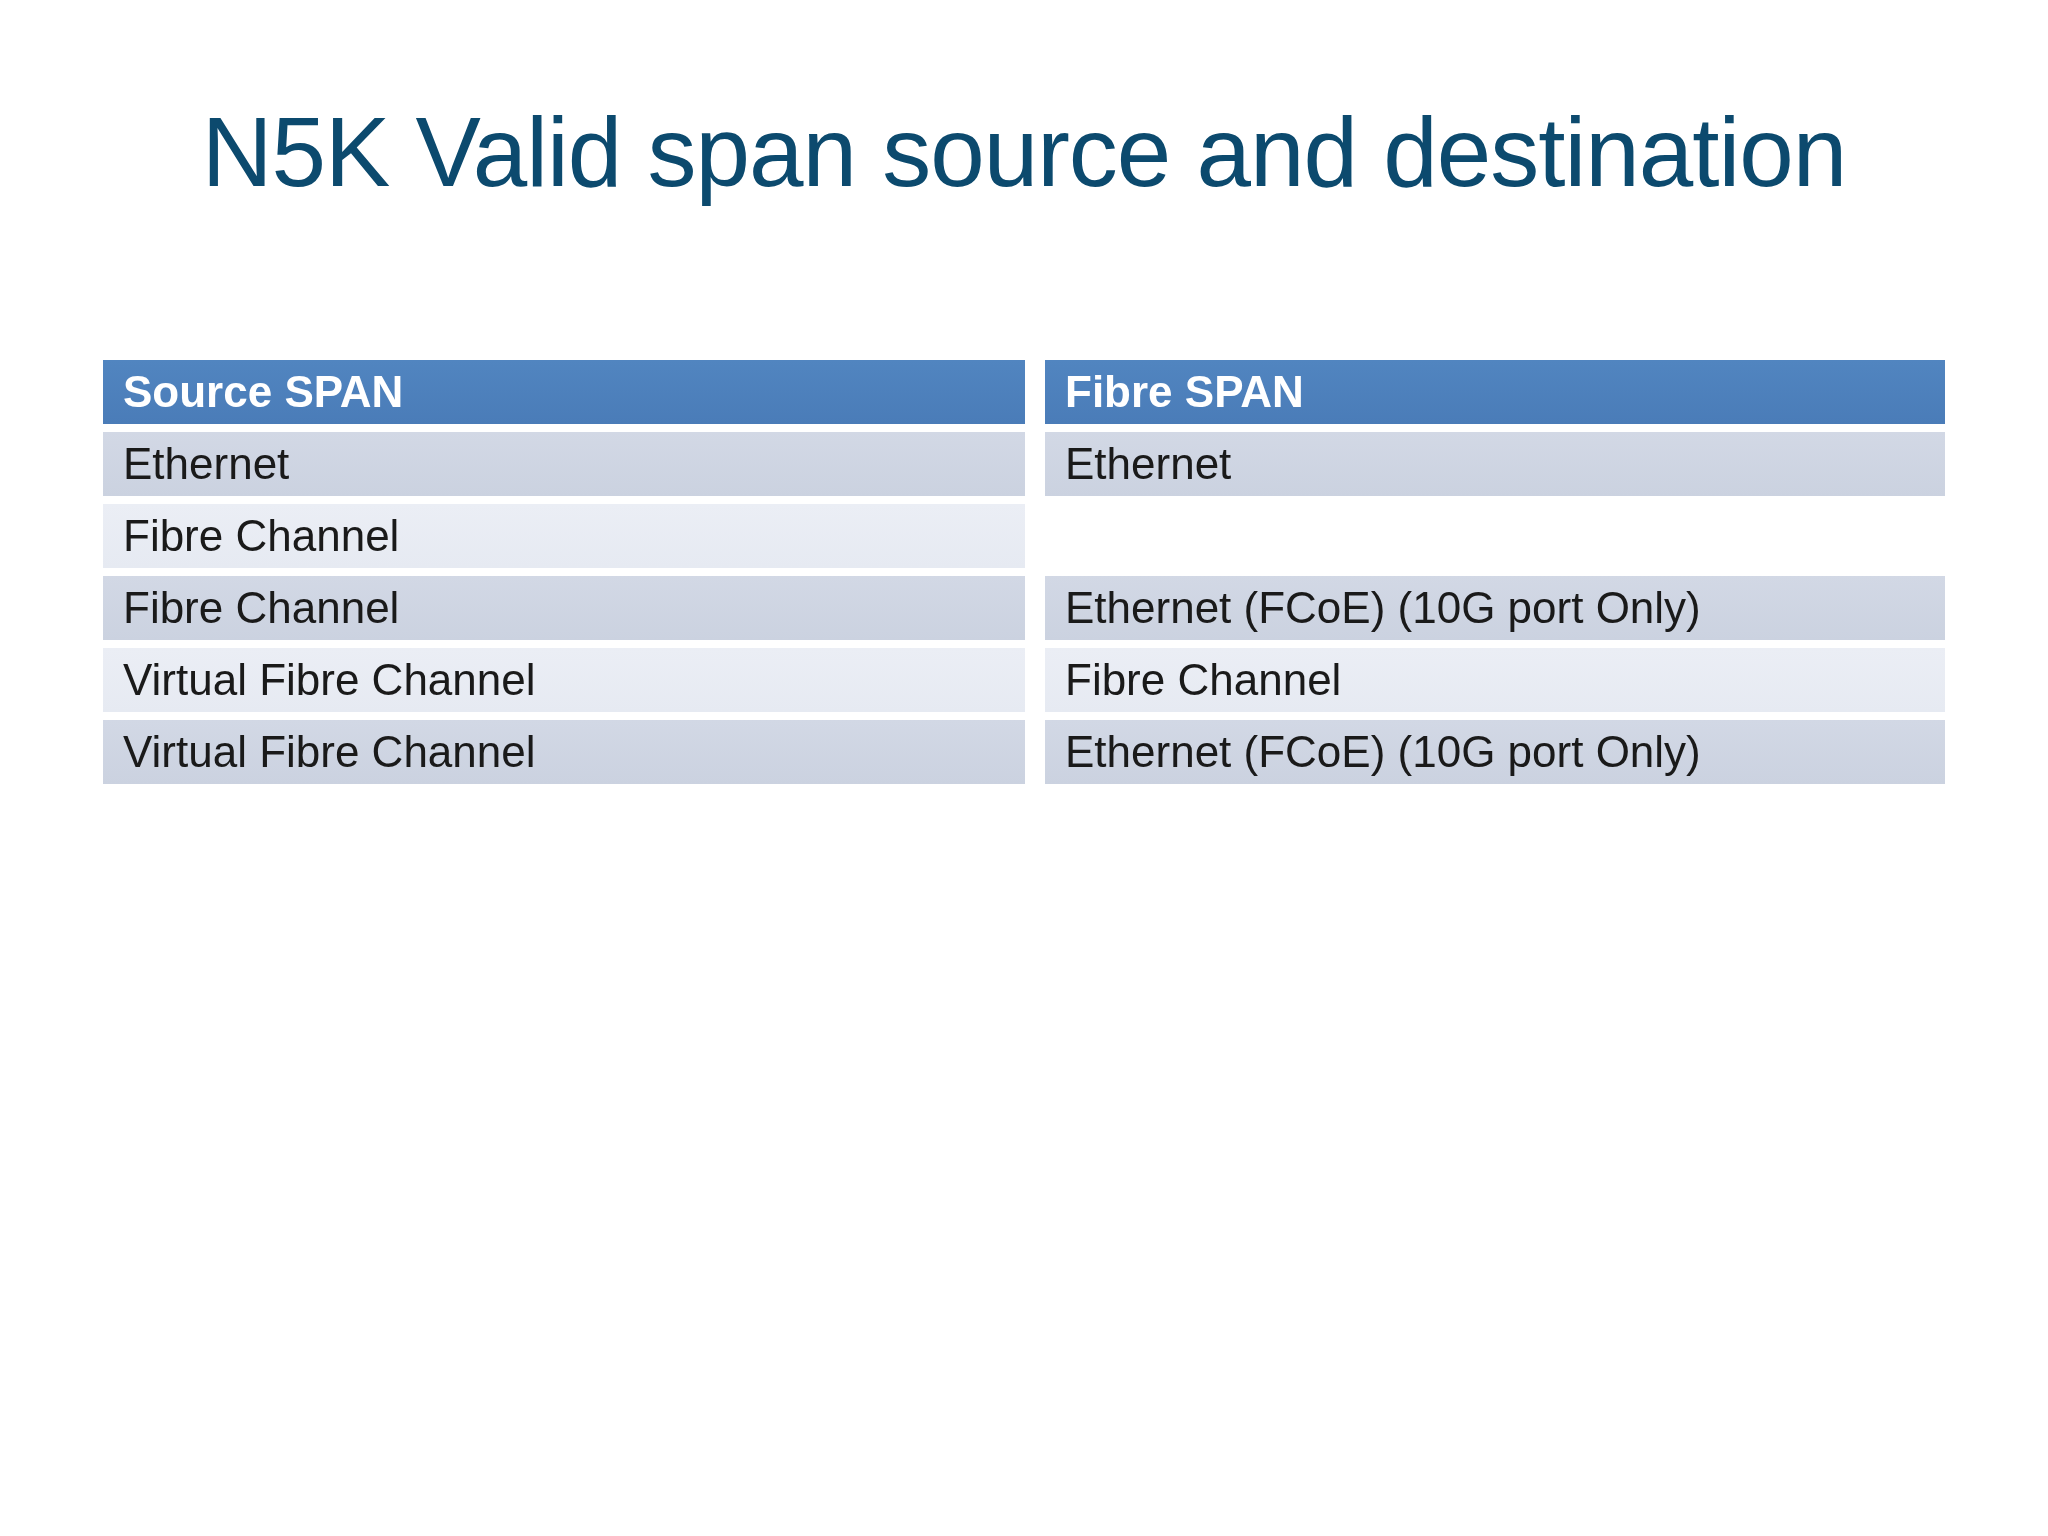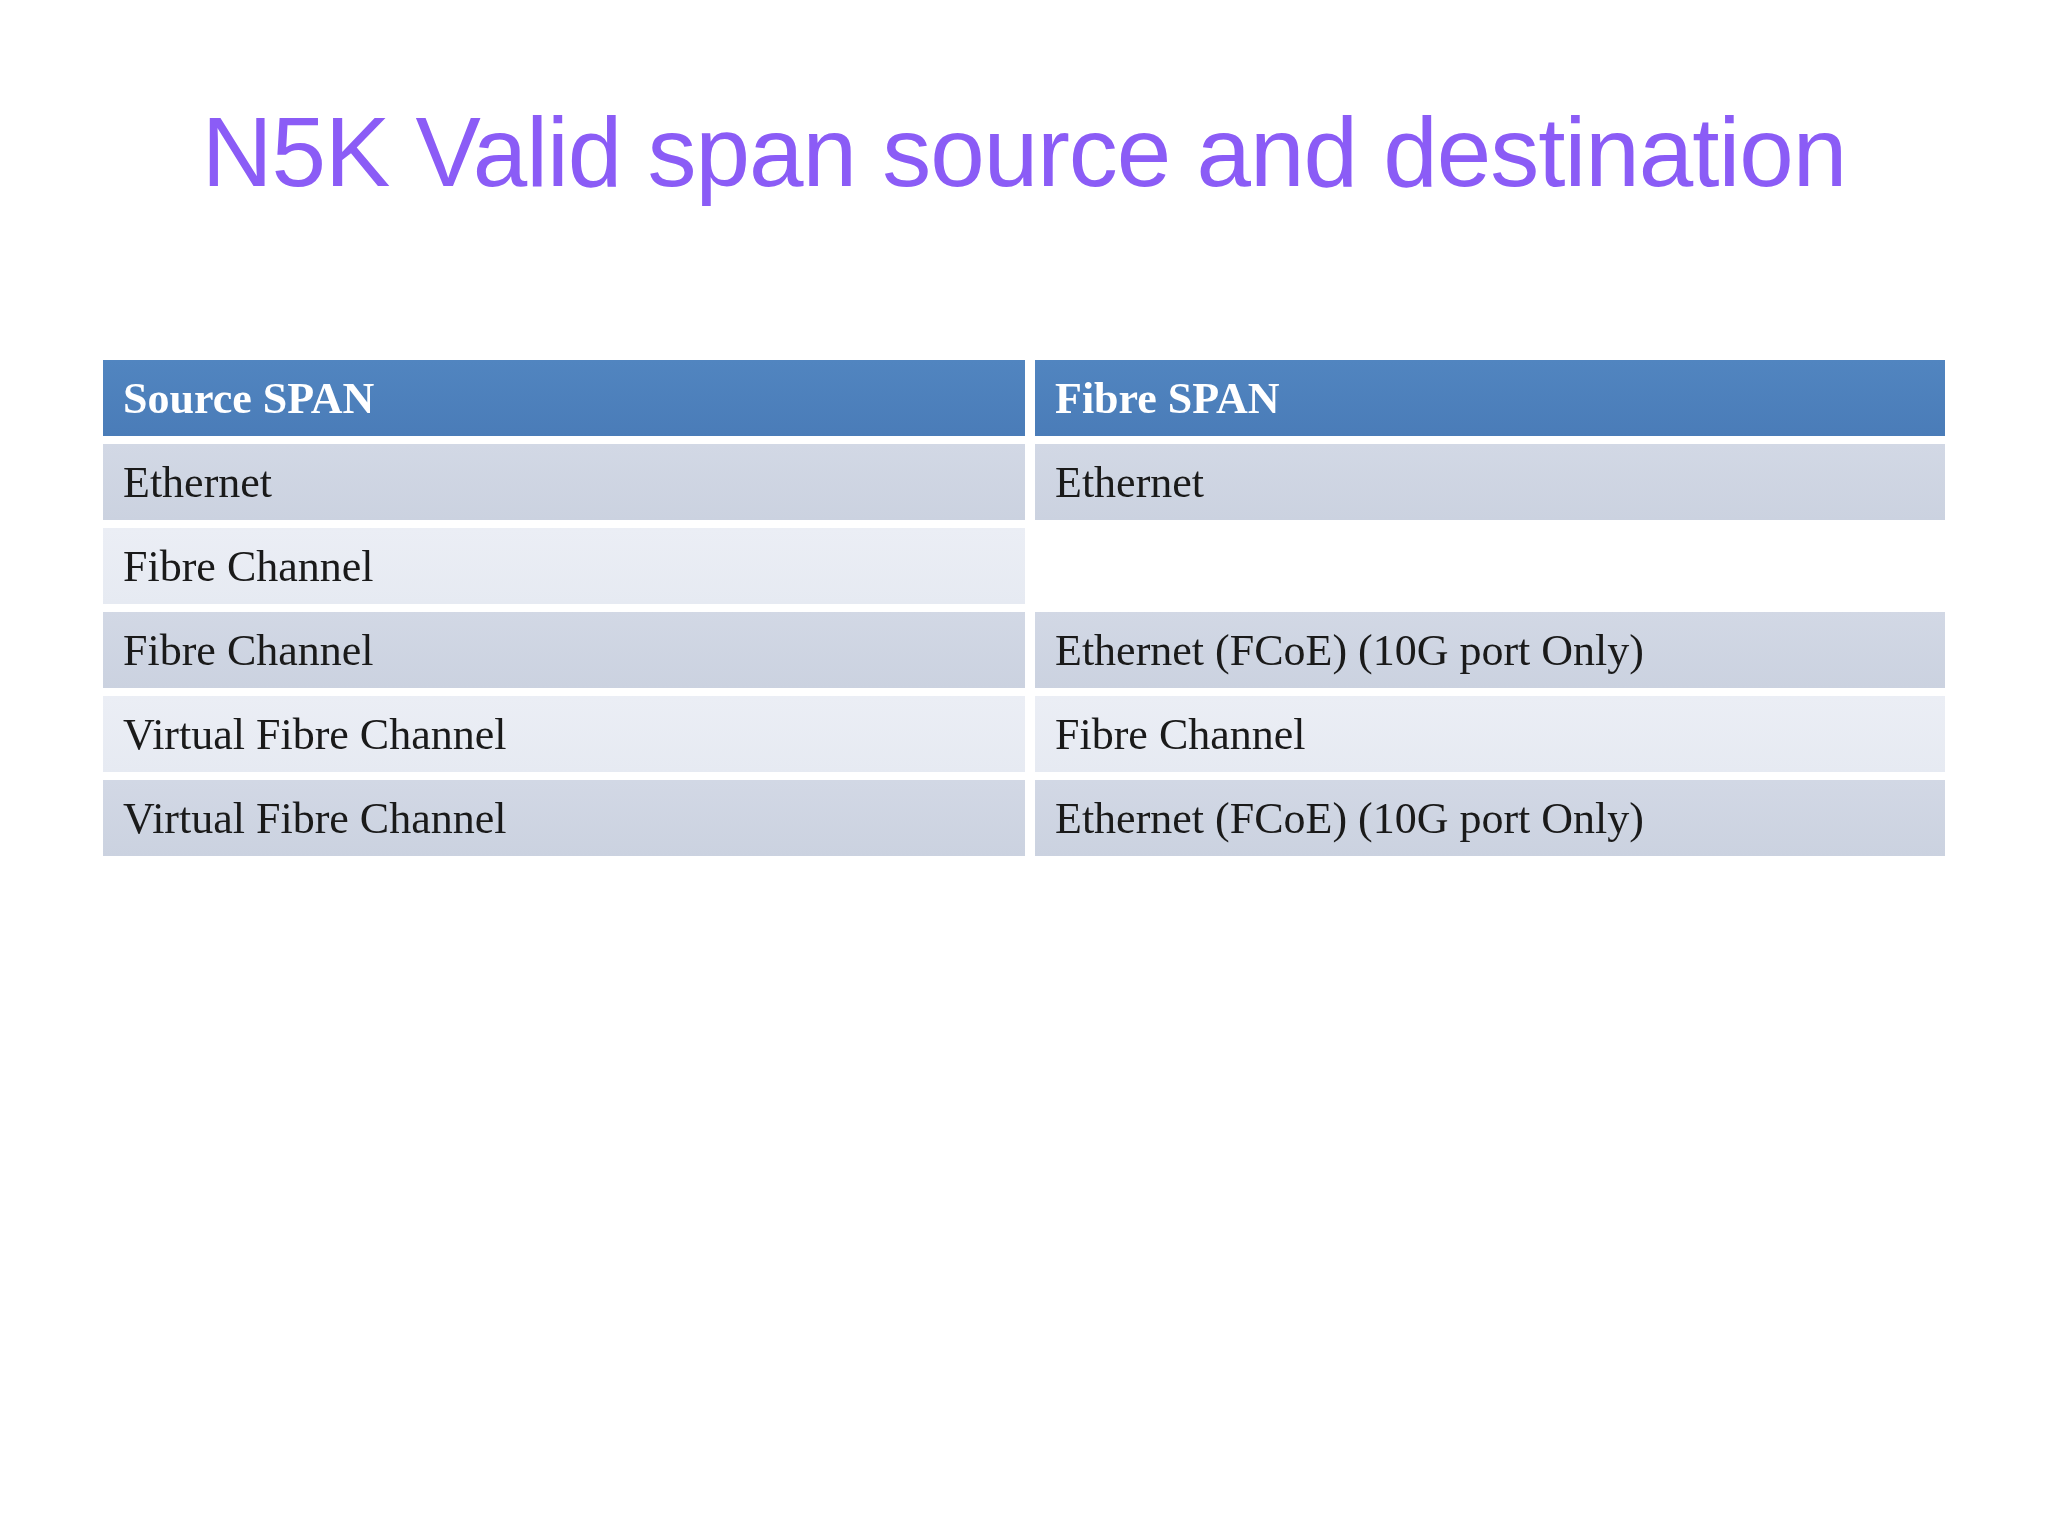--- a/index.html
+++ b/index.html
@@ -19,37 +19,36 @@
   }
   .slide-title {
     position: absolute;
     top: 96px;
     left: 0;
     width: 2048px;
     text-align: center;
     font-size: 98px;
     font-weight: 400;
     letter-spacing: -1px;
-    color: #8b5cf6;
+    color: #0c4a6e;
     white-space: nowrap;
   }
   .span-table {
     position: absolute;
     left: 103px;
     top: 360px;
     width: 1842px;
     display: flex;
     flex-direction: column;
     row-gap: 8px;
   }
   .t-row {
     display: flex;
-    column-gap: 10px;
-    height: 76px;
-    font-family: Liberation Serif, serif;
+    column-gap: 20px;
+    height: 64px;
   }
   .t-cell {
     display: flex;
     align-items: center;
     box-sizing: border-box;
     padding-left: 20px;
     padding-right: 12px;
     font-size: 44px;
     color: #1a1a1a;
     overflow: hidden;

